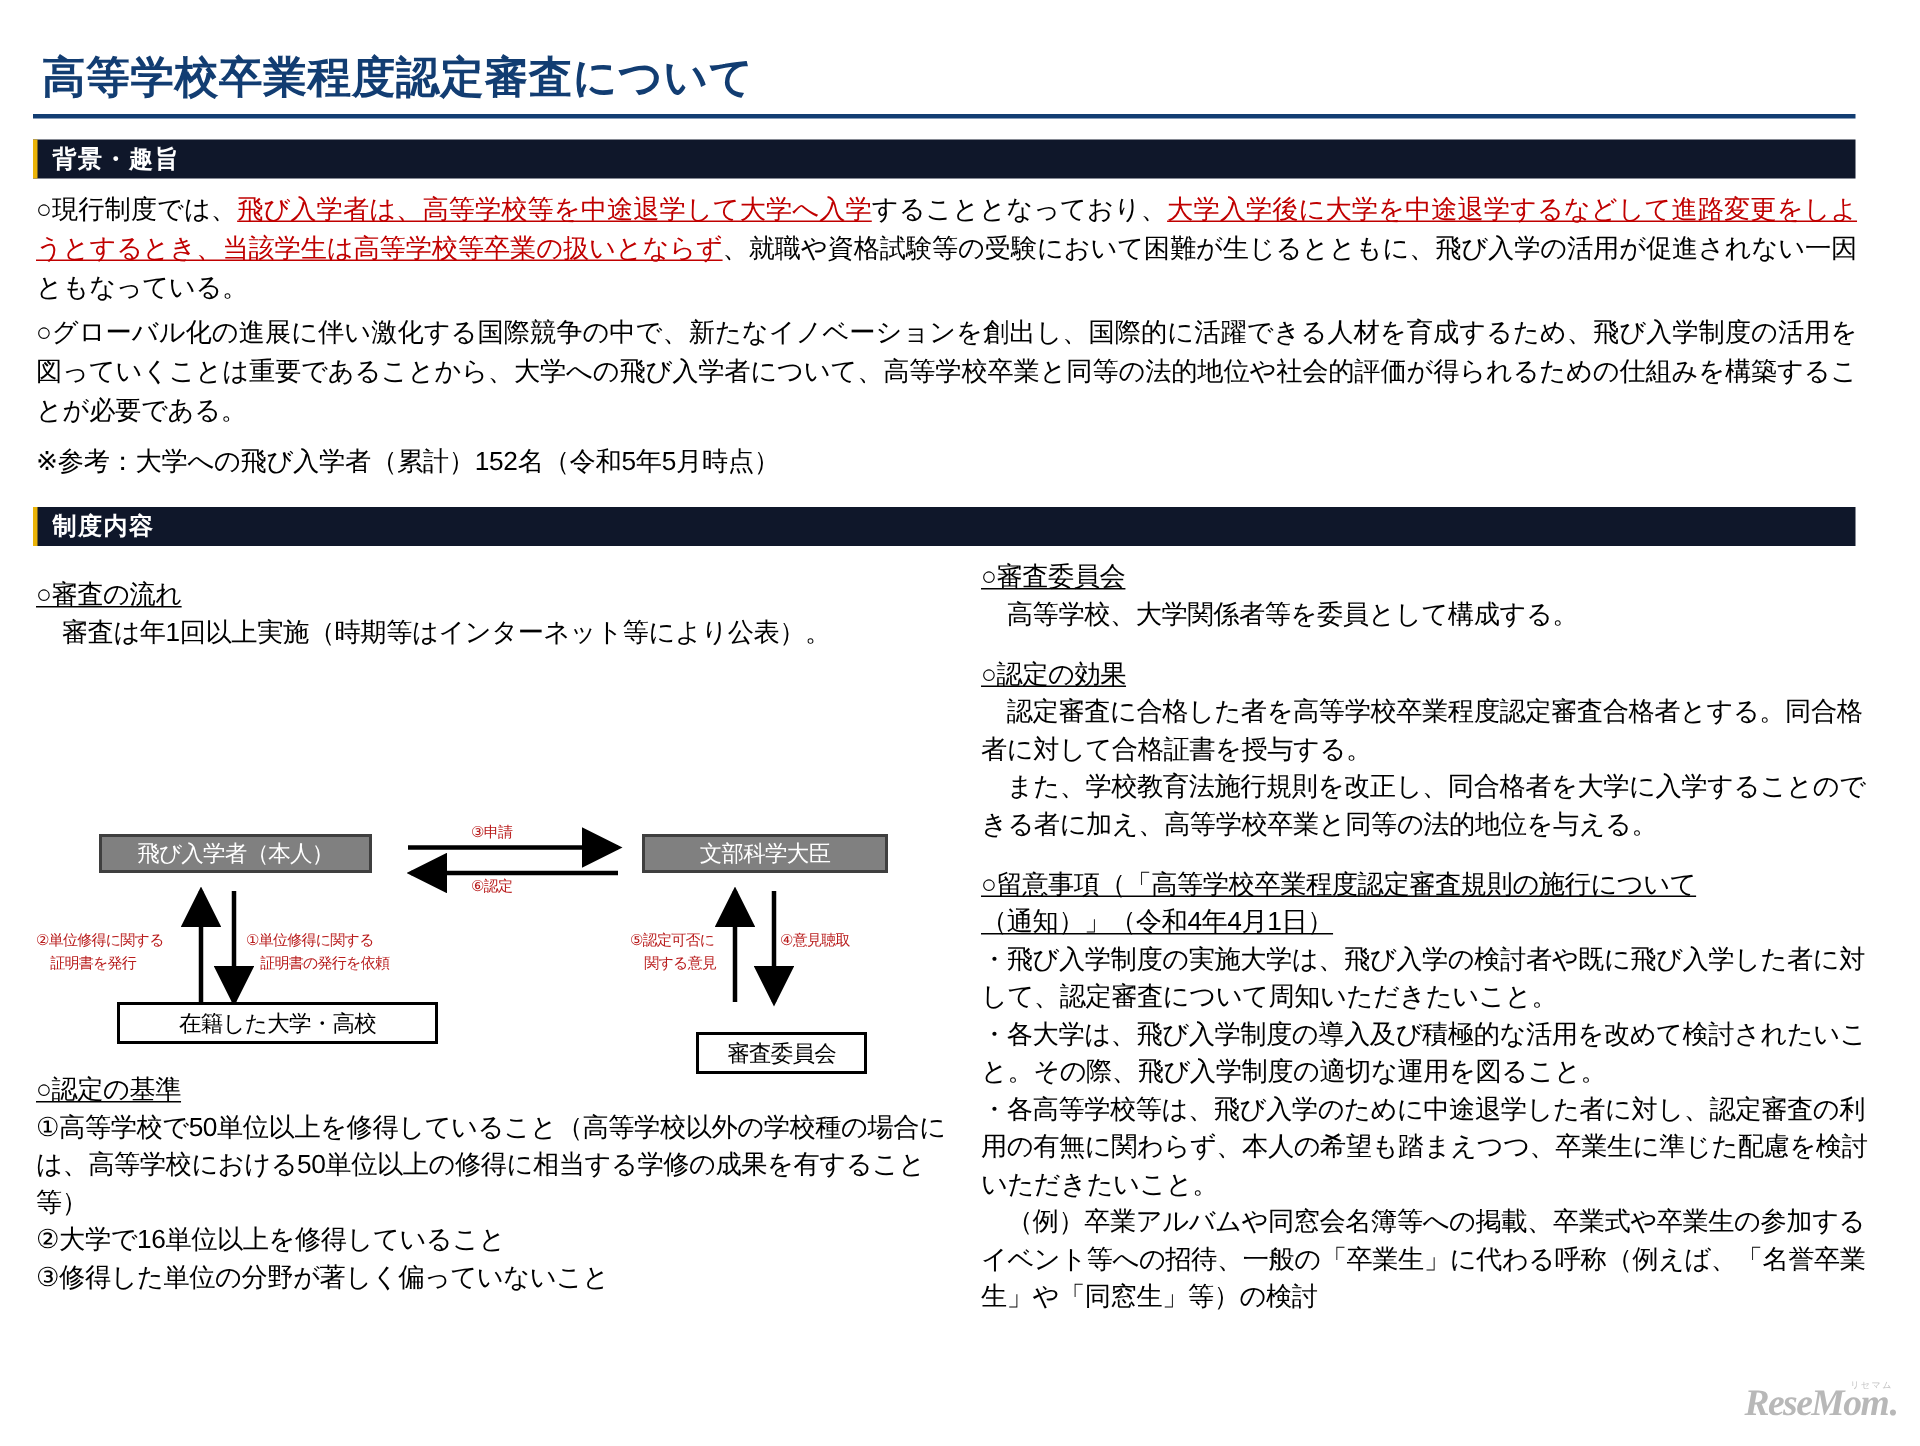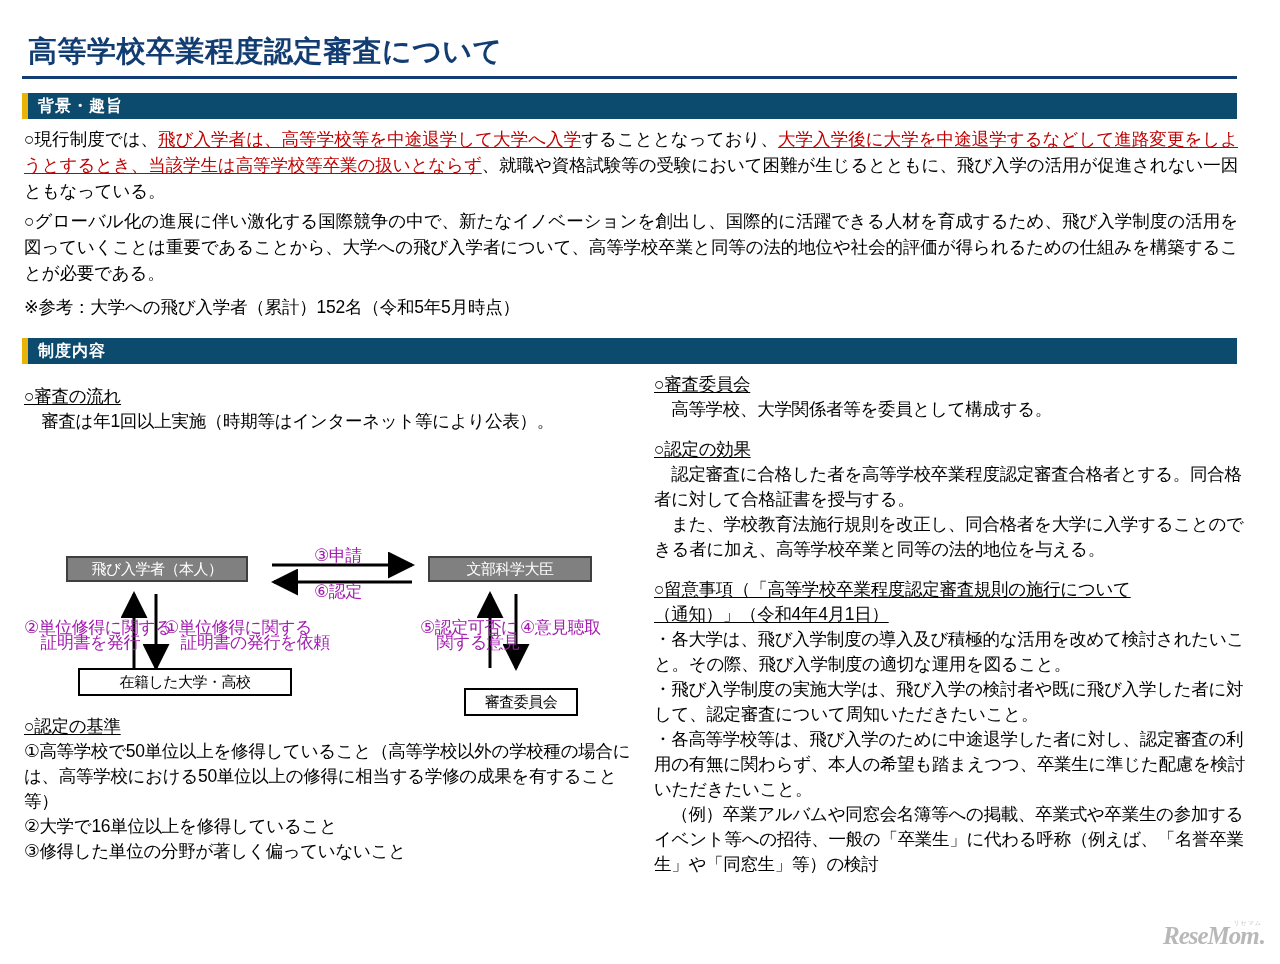--- a/index.html
+++ b/index.html
@@ -22,22 +22,22 @@
     white-space: nowrap;
   }
   .title-rule {
     position: absolute; left: 22px; top: 76px;
     width: 1215px; height: 3px; background: #123d72;
   }
 
   
   .sec-bar {
     position: absolute; height: 26px;
-    background: #0c4a6e;
-    border-left: 6px solid #eab308;
+    background: #0f172a;
+    border-left: 3px solid #eab308;
     color: #ffffff;
     font-size: 16px; font-weight: bold;
     display: flex; align-items: center;
     padding-left: 10px;
     letter-spacing: 1px;
   }
   #bar-background { left: 22px; top: 93px; width: 1215px; }
   #bar-content    { left: 22px; top: 338px; width: 1215px; }
 
   
@@ -81,22 +81,22 @@
   .node-white {
     background: #ffffff; color: #000000;
     border: 2px solid #000000;
   }
   #n-student  { left: 42px;  top: 8px;   width: 182px; height: 26px; }
   #n-minister { left: 404px; top: 8px;   width: 164px; height: 26px; }
   #n-school   { left: 54px;  top: 120px; width: 214px; height: 28px; }
   #n-committee{ left: 440px; top: 140px; width: 114px; height: 28px; }
 
   .flow-lbl {
-    position: absolute; font-size: 17px; line-height: 15px;
-    letter-spacing: -0.5px; white-space: nowrap; color: #a21caf;
+    position: absolute; font-size: 10px; line-height: 15px;
+    letter-spacing: -0.5px; white-space: nowrap; color: #b91c1c;
   }
   #lbl-apply  { left: 290px; top: 0px; }
   #lbl-certify{ left: 290px; top: 36px; }
   #lbl-2 { left: 0px;   top: 72px; text-align: left; }
   #lbl-1 { left: 140px; top: 72px; text-align: left; }
   #lbl-5 { left: 396px; top: 72px; text-align: left; }
   #lbl-4 { left: 496px; top: 72px; text-align: left; }
 
   
   #criteria { position: absolute; left: 24px; top: 714px; width: 622px;
@@ -208,22 +208,22 @@
       <div class="head">○認定の効果</div>
       <div>　認定審査に合格した者を高等学校卒業程度認定審査合格者とする。同合格者に対して合格証書を授与する。</div>
       <div>　また、学校教育法施行規則を改正し、同合格者を大学に入学することのできる者に加え、高等学校卒業と同等の法的地位を与える。</div>
     </div>
 
     <div class="gap"></div>
 
     <div class="blk">
       <div class="head">○留意事項（「高等学校卒業程度認定審査規則の施行について</div>
       <div class="head">（通知）」（令和4年4月1日）</div>
+      <div>・飛び入学制度の実施大学は、飛び入学の検討者や既に飛び入学した者に対して、認定審査について周知いただきたいこと。</div>
       <div>・各大学は、飛び入学制度の導入及び積極的な活用を改めて検討されたいこと。その際、飛び入学制度の適切な運用を図ること。</div>
-      <div>・飛び入学制度の実施大学は、飛び入学の検討者や既に飛び入学した者に対して、認定審査について周知いただきたいこと。</div>
       <div>・各高等学校等は、飛び入学のために中途退学した者に対し、認定審査の利用の有無に関わらず、本人の希望も踏まえつつ、卒業生に準じた配慮を検討いただきたいこと。</div>
       <div>　（例）卒業アルバムや同窓会名簿等への掲載、卒業式や卒業生の参加するイベント等への招待、一般の「卒業生」に代わる呼称（例えば、「名誉卒業生」や「同窓生」等）の検討</div>
     </div>
   </div>
 
   <div id="watermark-sub">リセマム</div>
   <div id="watermark"><span>Rese</span><span>Mom</span><span class="dot">.</span></div>
 
 </div>
 

